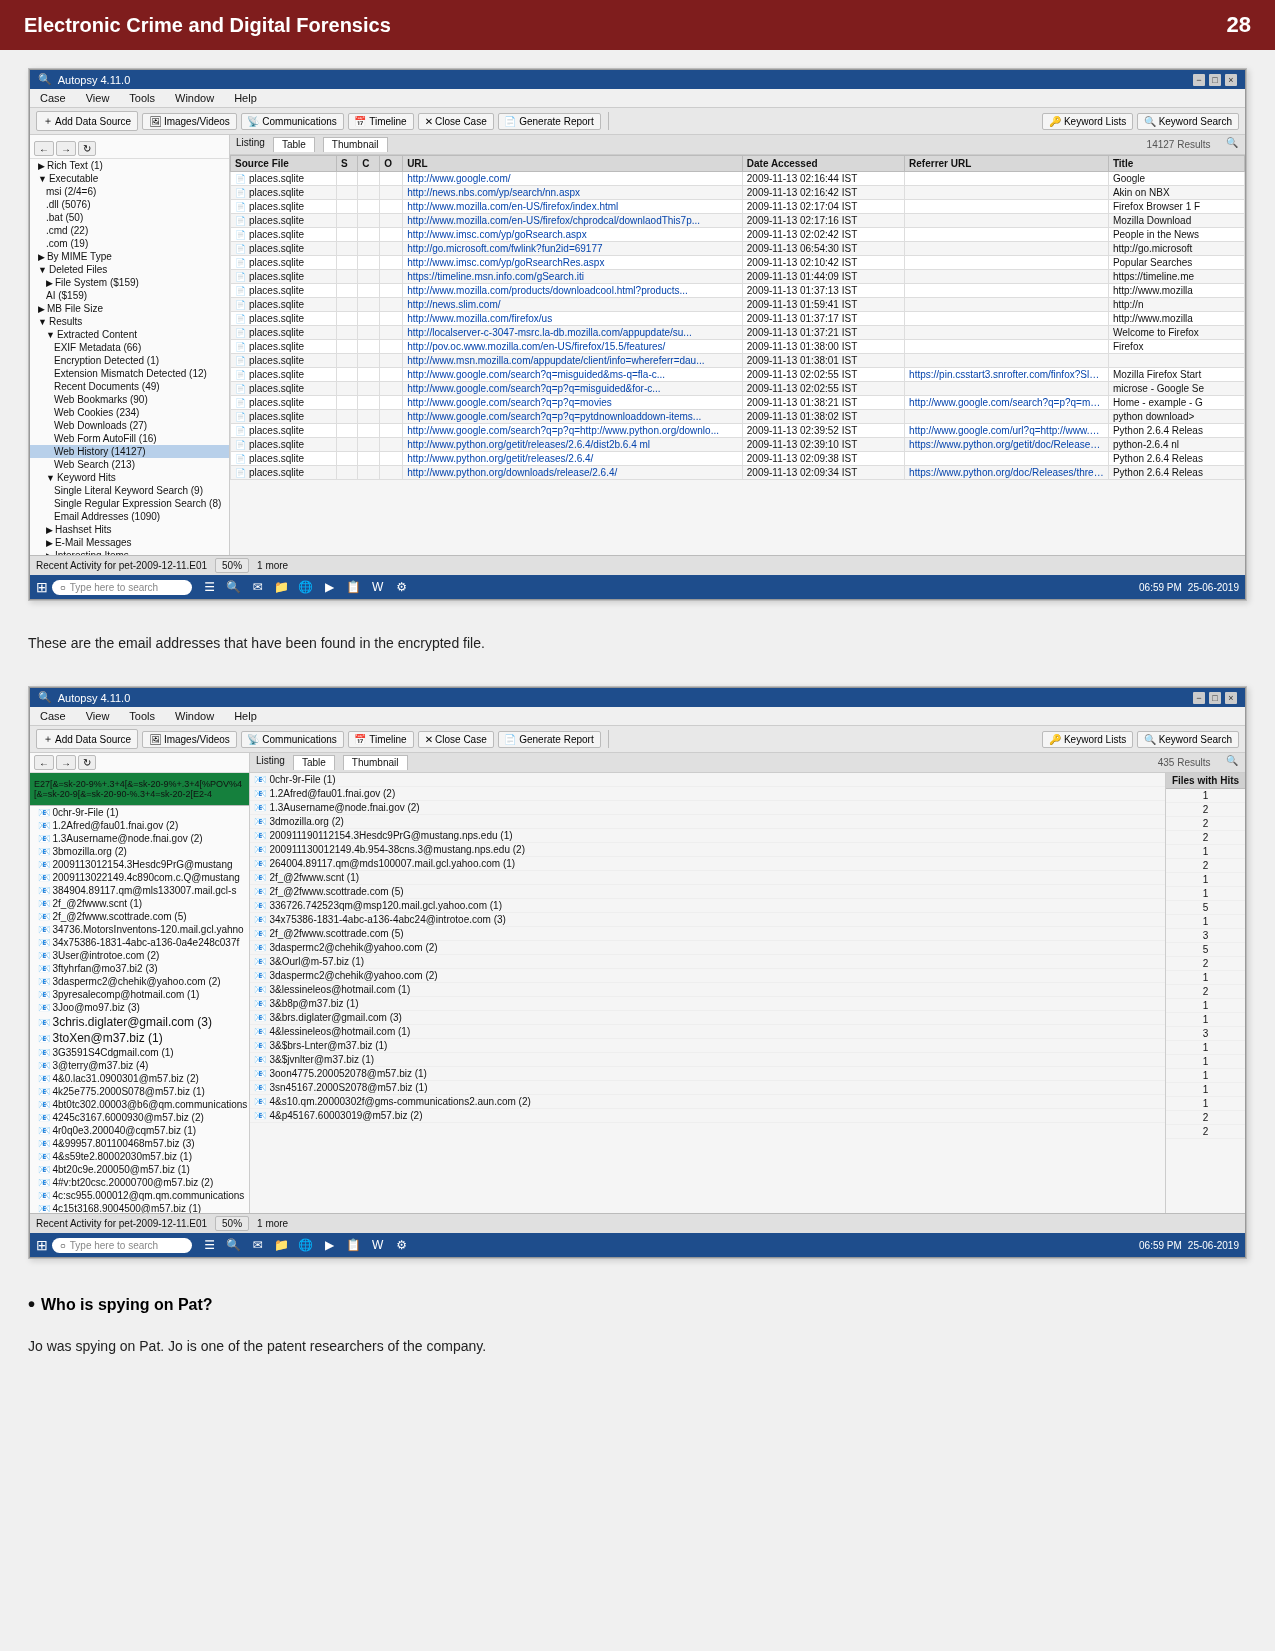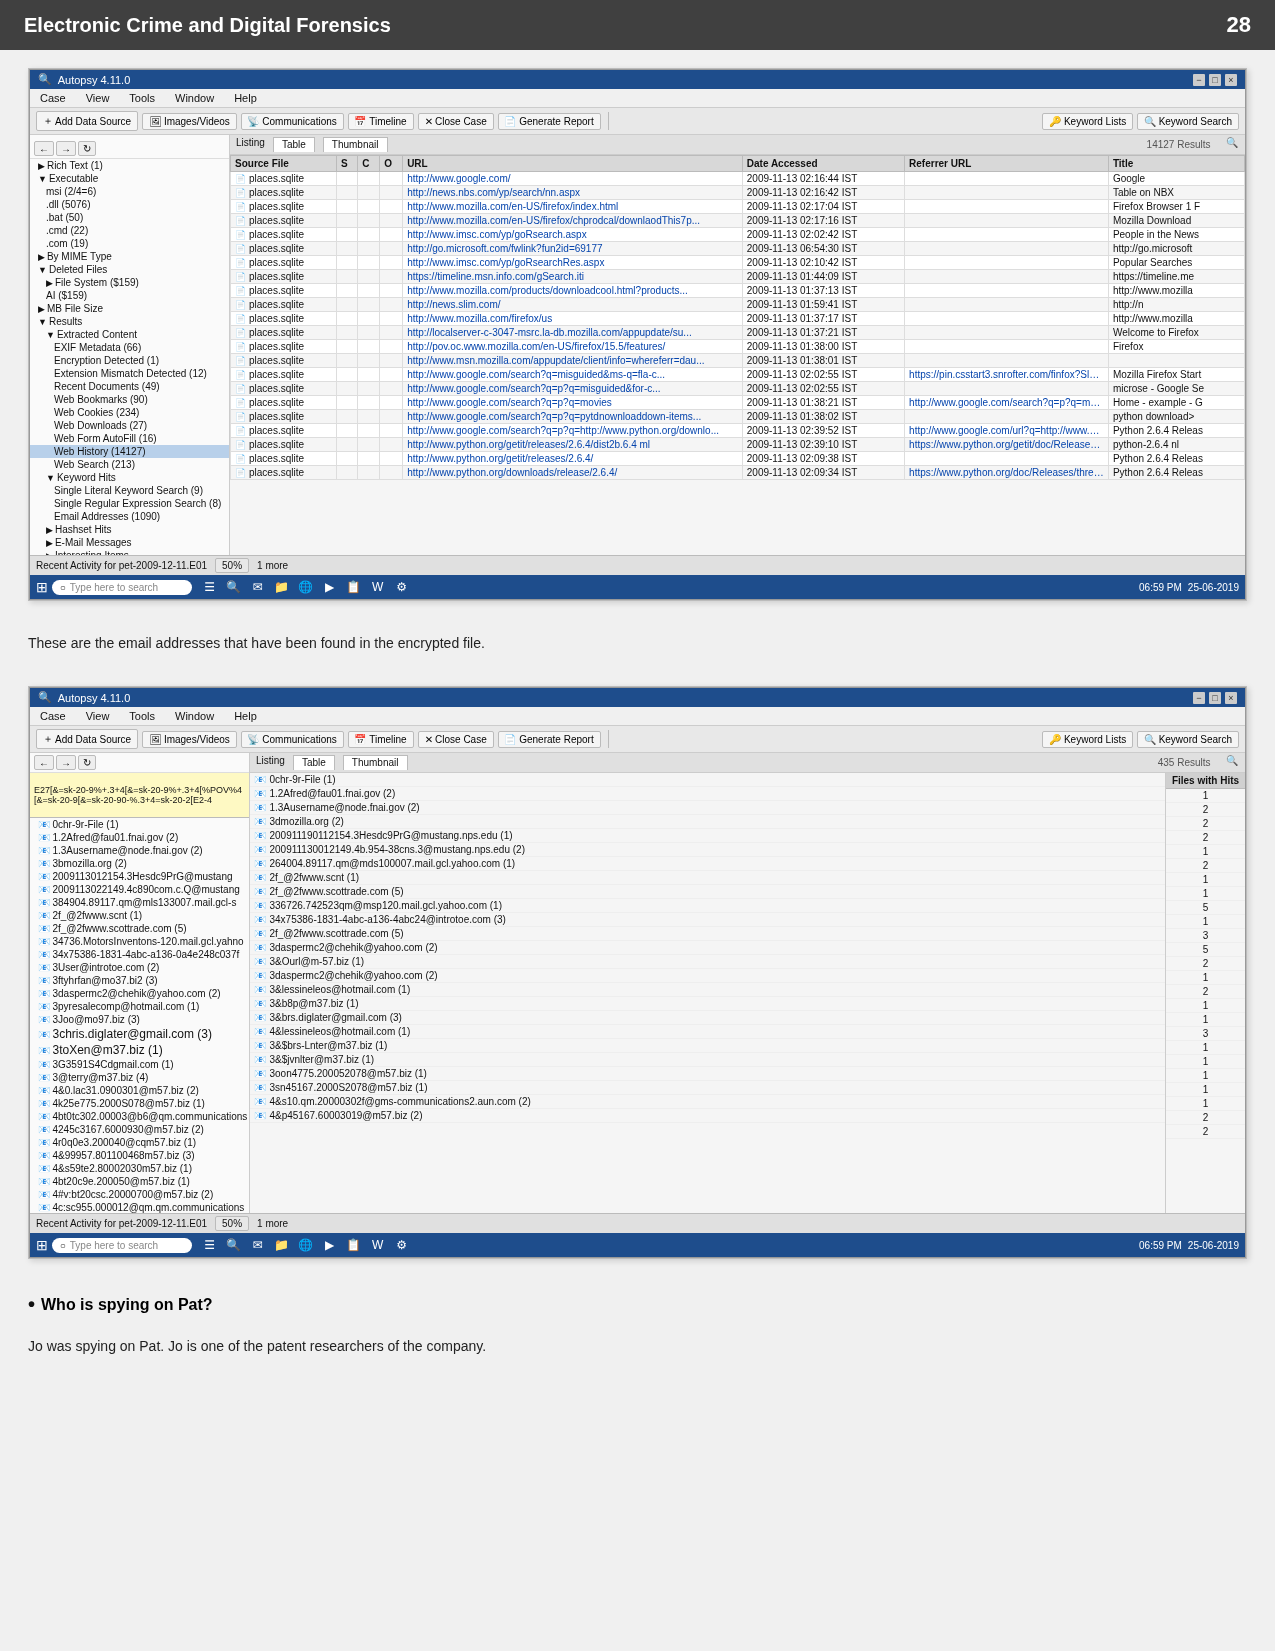--- a/index.html
+++ b/index.html
@@ -5,21 +5,21 @@
     * { box-sizing: border-box; margin: 0; padding: 0; }
     body {
       font-family: Arial, sans-serif;
       background: #f0f0f0;
       width: 1275px;
       min-height: 1651px;
     }
 
     
     .page-header {
-      background: #404040;
+      background: #7f1d1d;
       color: white;
       padding: 12px 24px;
       display: flex;
       justify-content: space-between;
       align-items: center;
     }
     .page-header h1 {
       font-size: 20px;
       font-weight: bold;
     }
@@ -533,21 +533,21 @@
       <td>Google</td>
     </tr>
                 <tr>
       <td><span class="source-icon">📄</span> places.sqlite</td>
       <td></td>
       <td></td>
       <td></td>
       <td class="url-cell" style="max-width:250px; overflow:hidden; text-overflow:ellipsis;">http://news.nbs.com/yp/search/nn.aspx</td>
       <td>2009-11-13 02:16:42 IST</td>
       <td class="url-cell" style="max-width:150px; overflow:hidden; text-overflow:ellipsis;"></td>
-      <td>Table on NBX</td>
+      <td>Akin on NBX</td>
     </tr>
                 <tr style="background: rgb(255, 255, 255);">
       <td><span class="source-icon">📄</span> places.sqlite</td>
       <td></td>
       <td></td>
       <td></td>
       <td class="url-cell" style="max-width:250px; overflow:hidden; text-overflow:ellipsis;">http://www.mozilla.com/en-US/firefox/index.html</td>
       <td>2009-11-13 02:17:04 IST</td>
       <td class="url-cell" style="max-width:150px; overflow:hidden; text-overflow:ellipsis;"></td>
       <td>Firefox Browser 1 F</td>
@@ -846,21 +846,21 @@
 
     <div class="main-content" style="height:460px;">
 
       <div class="left-list-panel">
         <div class="tree-toolbar">
           <button>←</button>
           <button>→</button>
           <button>↻</button>
         </div>
 
-        <div style="font-size:9px; padding:12px 4px; background:#fef9c3; border-bottom:1px solid #bbb; word-break:break-all;">E27[&amp;=sk-20-9%+.3+4[&amp;=sk-20-9%+.3+4[%POV%4[&amp;=sk-20-9[&amp;=sk-20-90-%.3+4=sk-20-2[E2-4</div>
+        <div style="font-size:9px; padding:6px 4px; background:#15803d; border-bottom:1px solid #bbb; word-break:break-all;">E27[&amp;=sk-20-9%+.3+4[&amp;=sk-20-9%+.3+4[%POV%4[&amp;=sk-20-9[&amp;=sk-20-90-%.3+4=sk-20-2[E2-4</div>
         <div id="left-list-items">
             <div class="list-item-row">
               <span style="color:#888; font-size:10px;">📧</span>
               <span style="font-size:10px;">0chr-9r-File (1)</span>
             </div>
             <div class="list-item-row">
               <span style="color:#888; font-size:10px;">📧</span>
               <span style="font-size:10px;">1.2Afred@fau01.fnai.gov (2)</span>
             </div>
             <div class="list-item-row">

